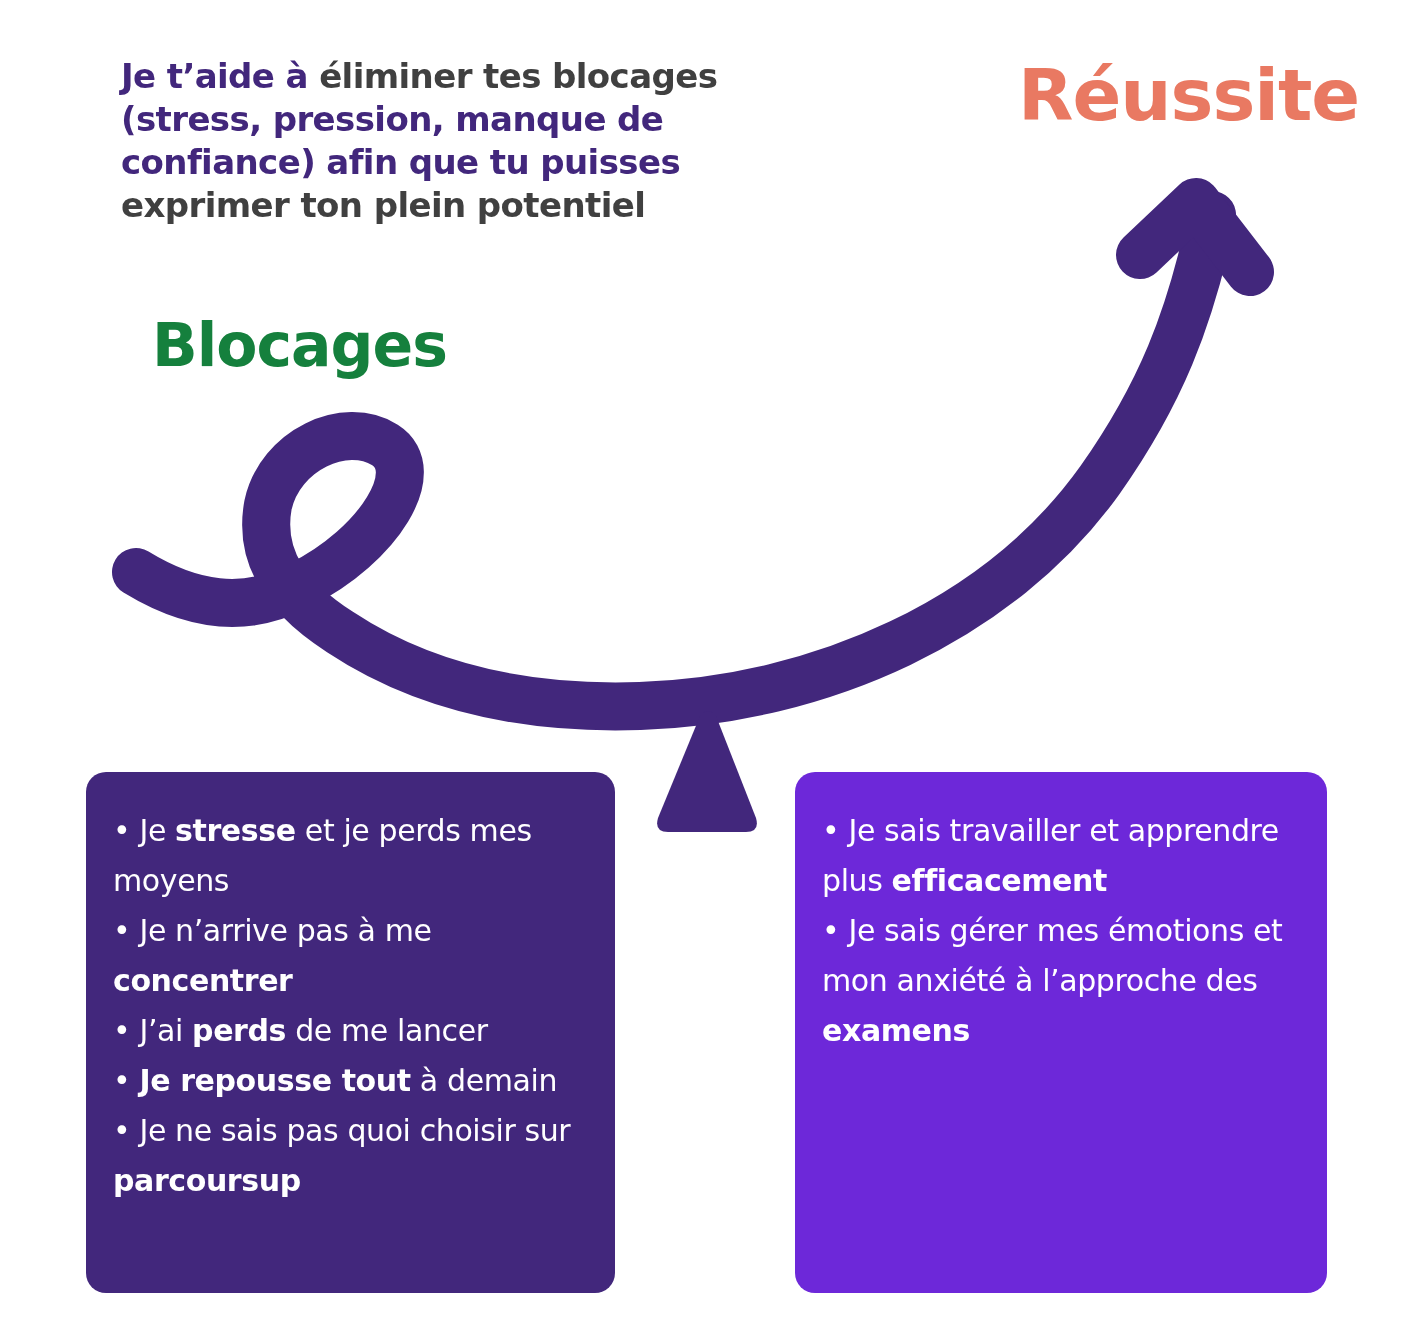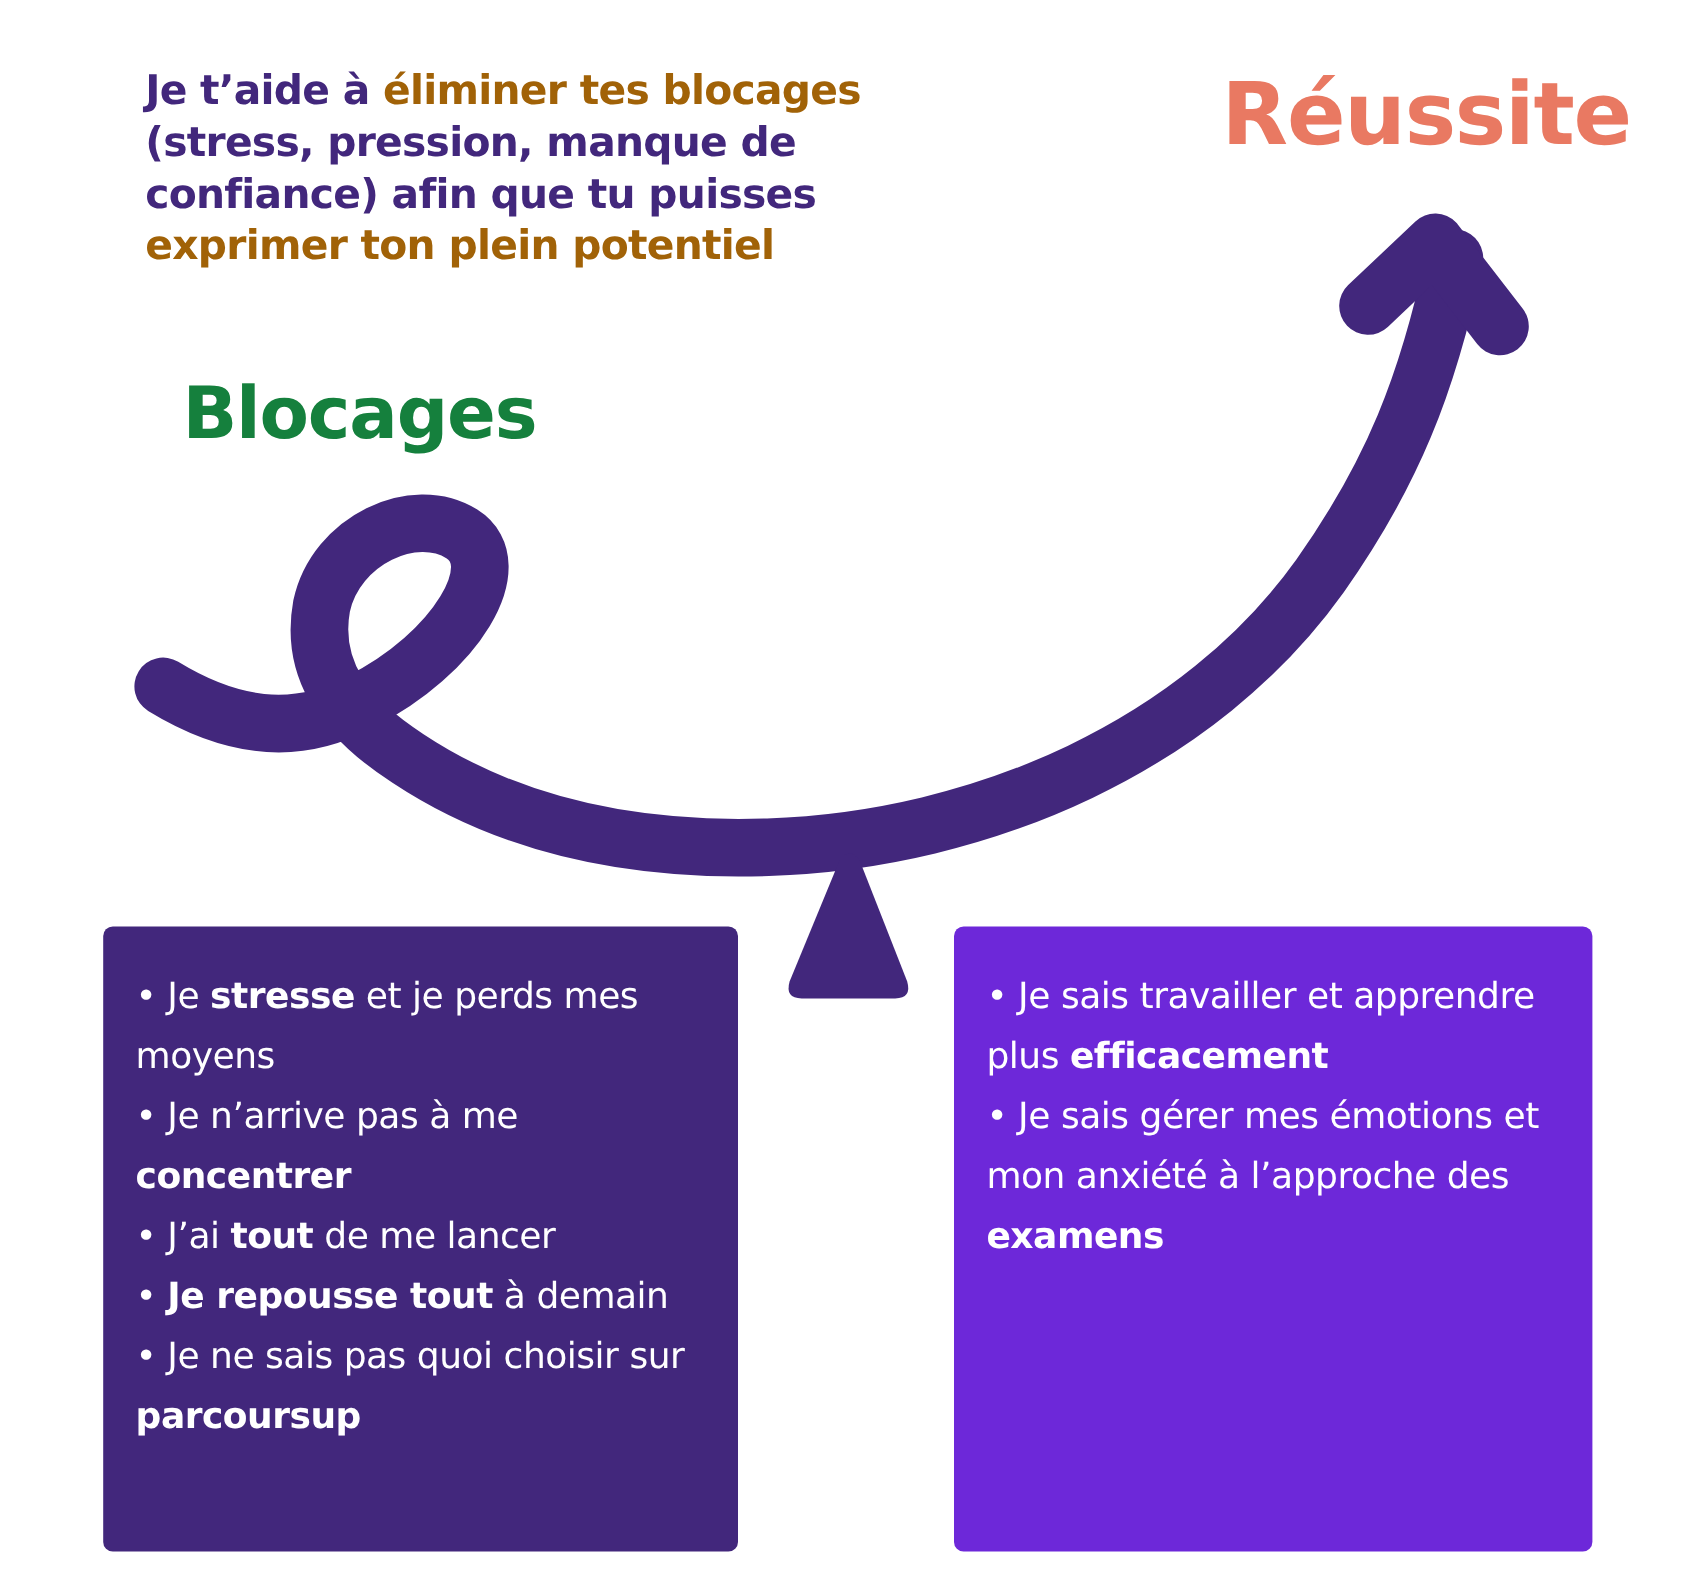--- a/index.html
+++ b/index.html
@@ -18,21 +18,21 @@
       position: absolute;
       left: 121px;
       top: 55px;
       width: 700px;
       font-size: 34px;
       line-height: 43px;
       font-weight: bold;
       color: #42277c;
       letter-spacing: -0.6px;
     }
-    .intro .hl { color: #a16207; text-align: right; }
+    .intro .hl { color: #404040; text-align: right; }
     .title-success {
       position: absolute;
       left: 1018px;
       top: 55px;
       font-size: 72px;
       font-weight: bold;
       color: #e97962;
       letter-spacing: -1px;
       line-height: 80px;
     }
@@ -50,21 +50,21 @@
       position: absolute;
       left: 0;
       top: 0;
       width: 1414px;
       height: 1318px;
     }
     .box {
       position: absolute;
       top: 772px;
       height: 521px;
-      border-radius: 8px;
+      border-radius: 20px;
       color: #ffffff;
       box-sizing: border-box;
       font-size: 30px;
       line-height: 50px;
       letter-spacing: -0.4px;
     }
     .box.blocks {
       left: 86px;
       width: 529px;
       background: #42277c;
@@ -100,21 +100,21 @@
              C 1160 395, 1190 320, 1212 215" fill="none" stroke="#42277c" stroke-width="48" stroke-linecap="round" stroke-linejoin="round"></path>
 
     <path d="M 1140 255 L 1196 202 L 1250 272" fill="none" stroke="#42277c" stroke-width="48" stroke-linecap="round" stroke-linejoin="round"></path>
   </g>
   <path d="M 700 716 Q 708 706 716 716 L 756 818 Q 760 832 746 832 L 668 832 Q 654 832 658 818 Z" fill="#42277c"></path>
 </svg>
 
 <div class="box blocks">
   <p><span>• Je </span><b>stresse</b><span> et je perds mes moyens</span></p>
   <p><span>• Je n’arrive pas à me </span><b>concentrer</b><span></span></p>
-  <p><span>• J’ai </span><b>tout</b><span> de me lancer</span></p>
+  <p><span>• J’ai </span><b>perds</b><span> de me lancer</span></p>
   <p><span>• </span><b>Je repousse tout</b><span> à demain</span></p>
   <p><span>• Je ne sais pas quoi choisir sur </span><b>parcoursup</b><span></span></p>
 </div>
 
 <div class="box success">
   <p><span>• Je sais travailler et apprendre plus </span><b>efficacement</b></p>
   <p><span>• Je sais gérer mes émotions et mon anxiété à l’approche des </span><b>examens</b></p>
 </div>
 
 </body></html>

